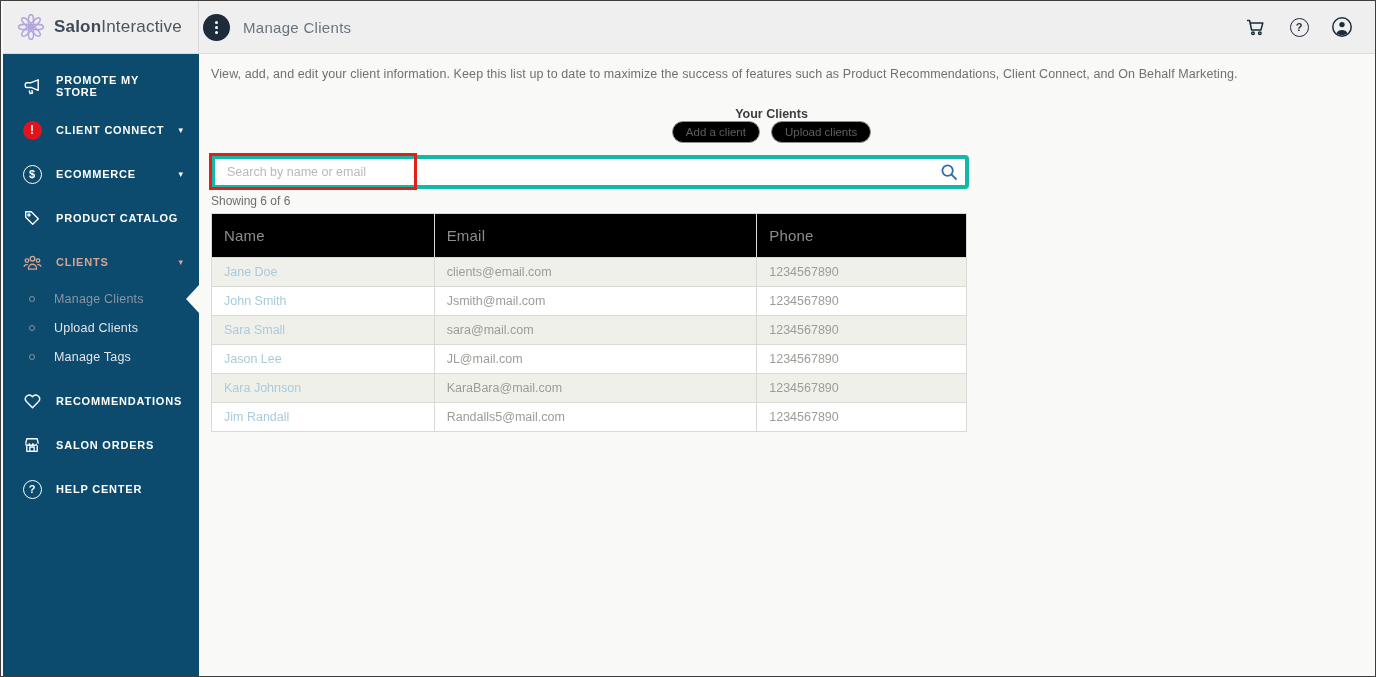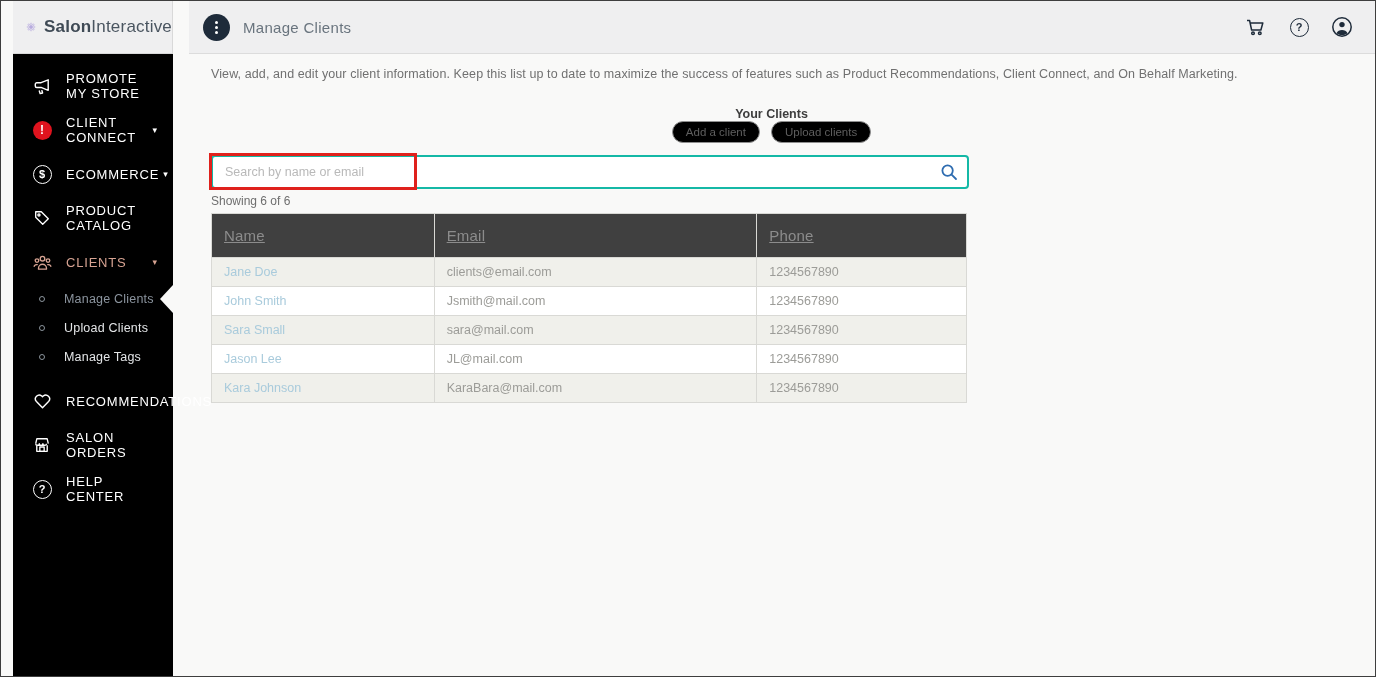--- a/index.html
+++ b/index.html
@@ -1,30 +1,30 @@
 <!DOCTYPE html>
 <html><head>
 <meta charset="utf-8">
 <style>
   * { box-sizing: border-box; margin: 0; padding: 0; }
   html,body { width:1376px; height:677px; }
   body { font-family: "Liberation Sans", sans-serif; background:#fff; }
   .page { position:relative; width:1376px; height:677px; overflow:hidden; border:1px solid #3e3e3e; background:#f9f9f8; }
 
   
-  .sidebar { position:absolute; left:12px; top:0; bottom:0; width:160px; background:#000000; z-index:5; }
+  .sidebar { position:absolute; left:2px; top:0; bottom:0; width:196px; background:#0c4a6e; z-index:5; }
   .logo-area { height:53px; background:#efeff0; border-bottom:1px solid #d9d9d9; border-right:1px solid #d9d9d9; display:flex; align-items:center; padding-left:13px; }
   .logo-flower { width:30px; height:30px; margin-right:8px; }
   .logo-text { font-size:17px; color:#3f4a55; font-weight:700; letter-spacing:0.2px; white-space:nowrap; }
   .logo-text .light { font-weight:400; color:#4a5560; }
 
   .nav { padding-top:10px; }
   .nav-item { position:relative; height:44px; display:flex; align-items:center; padding:0 16px 0 18px; cursor:pointer; }
   .nav-icon { width:22px; height:20px; display:flex; align-items:center; justify-content:center; margin-right:13px; color:#fff; flex:0 0 22px; }
-  .nav-label { font-size:13px; font-weight:400; letter-spacing:0.8px; color:#ffffff; flex:1; }
+  .nav-label { font-size:11px; font-weight:700; letter-spacing:0.8px; color:#ffffff; flex:1; }
   .nav-chevron { font-size:9px; color:#fff; margin-left:4px; }
   .nav-item.accent .nav-icon, .nav-item.accent .nav-label, .nav-item.accent .nav-chevron { color:#d7a392; }
 
   .circle-glyph { width:19px; height:19px; border:1.6px solid currentColor; border-radius:50%; display:flex; align-items:center; justify-content:center; font-size:11px; font-weight:700; }
   .alert-circle { width:19px; height:19px; background:#e0131e; border-radius:50%; display:flex; align-items:center; justify-content:center; color:#fff; font-size:12px; font-weight:700; }
 
   .sub-item { position:relative; height:29px; display:flex; align-items:center; padding-left:26px; cursor:pointer; }
   .sub-bullet { width:6px; height:6px; border:1px solid #8b949c; border-radius:50%; margin-right:19px; flex:0 0 6px; }
   .sub-label { font-size:12.5px; color:#e3e5e7; letter-spacing:0.2px; }
   .sub-item.active .sub-label { color:#8b949e; }
@@ -42,29 +42,29 @@
 
   
   .main { position:absolute; left:188px; top:54px; right:0; bottom:0; background:#f9f9f8; }
   .desc { margin:12px 30px 0 22px; font-size:12.5px; color:#707070; letter-spacing:0.1px; }
   .section-row { display:flex; align-items:center; justify-content:flex-end; margin:26px 29px 0 8px;flex-direction:column; }
   .section-title { font-size:12.5px; font-weight:700; color:#3d3d3d; }
   .pill-buttons { display:flex; gap:11px; }
   .pill-btn { border:1.5px solid #8f8f8f; background:#000000; color:#5f5f5f; font-size:11.5px; padding:4px 13px; border-radius:999px; cursor:pointer; font-family:"Liberation Sans",sans-serif; }
 
   .search-wrap { position:relative; margin:12px 0 0 22px; width:758px; }
-  .search-input { width:100%; height:34px; border:2px solid #14b8a6; border-radius:4px; background:#fff; padding:0 38px 0 12px; font-size:12.5px; color:#4a4a4a; font-family:"Liberation Sans",sans-serif; outline:none; }
+  .search-input { width:100%; height:34px; border:4px solid #14b8a6; border-radius:4px; background:#fff; padding:0 38px 0 12px; font-size:12.5px; color:#4a4a4a; font-family:"Liberation Sans",sans-serif; outline:none; }
   .search-input::placeholder { color:#b9b9b9; }
   .search-icon { position:absolute; right:11px; top:8px; width:18px; height:18px; cursor:pointer; }
   .red-annotation { position:absolute; left:-2px; top:-2px; width:208px; height:37px; border:3px solid #df211c; pointer-events:none; }
 
   .showing { margin:5px 0 5px 22px; font-size:12px; color:#6e6e6e; }
 
   table.clients { margin-left:22px; width:756px; border-collapse:collapse; background:#fff; }
-  table.clients th { height:44px; text-align:left; padding-left:12px; font-size:15px; font-weight:400; color:#8c8c8c; border:1px solid #d9d9d5; background:#404040; letter-spacing:0.2px;text-decoration:underline; }
+  table.clients th { height:44px; text-align:left; padding-left:12px; font-size:15px; font-weight:400; color:#8c8c8c; border:1px solid #d9d9d5; background:#000000; letter-spacing:0.2px; }
   table.clients td { height:29px; padding-left:12px; font-size:12.5px; color:#9c9c98; border:1px solid #d9d9d5; background:#fff; }
   table.clients tbody tr:nth-child(odd) td { background:#f0f0eb; }
   td.name-cell a { color:#a9cbdc; text-decoration:none; cursor:pointer; }
   .col-name { width:223px; } .col-email { width:323px; } .col-phone { width:210px; }
 
   svg { display:block; }
 </style>
 </head>
 <body>
 
@@ -271,17 +271,22 @@
         <tr>
           <td class="name-cell"><a>Jason Lee</a></td>
           <td>JL@mail.com</td>
           <td>1234567890</td>
         </tr>
         <tr>
           <td class="name-cell"><a>Kara Johnson</a></td>
           <td>KaraBara@mail.com</td>
           <td>1234567890</td>
         </tr>
+        <tr>
+          <td class="name-cell"><a>Jim Randall</a></td>
+          <td>Randalls5@mail.com</td>
+          <td>1234567890</td>
+        </tr>
       </tbody>
     </table>
 
   </main>
 </div>
 
 </body></html>

